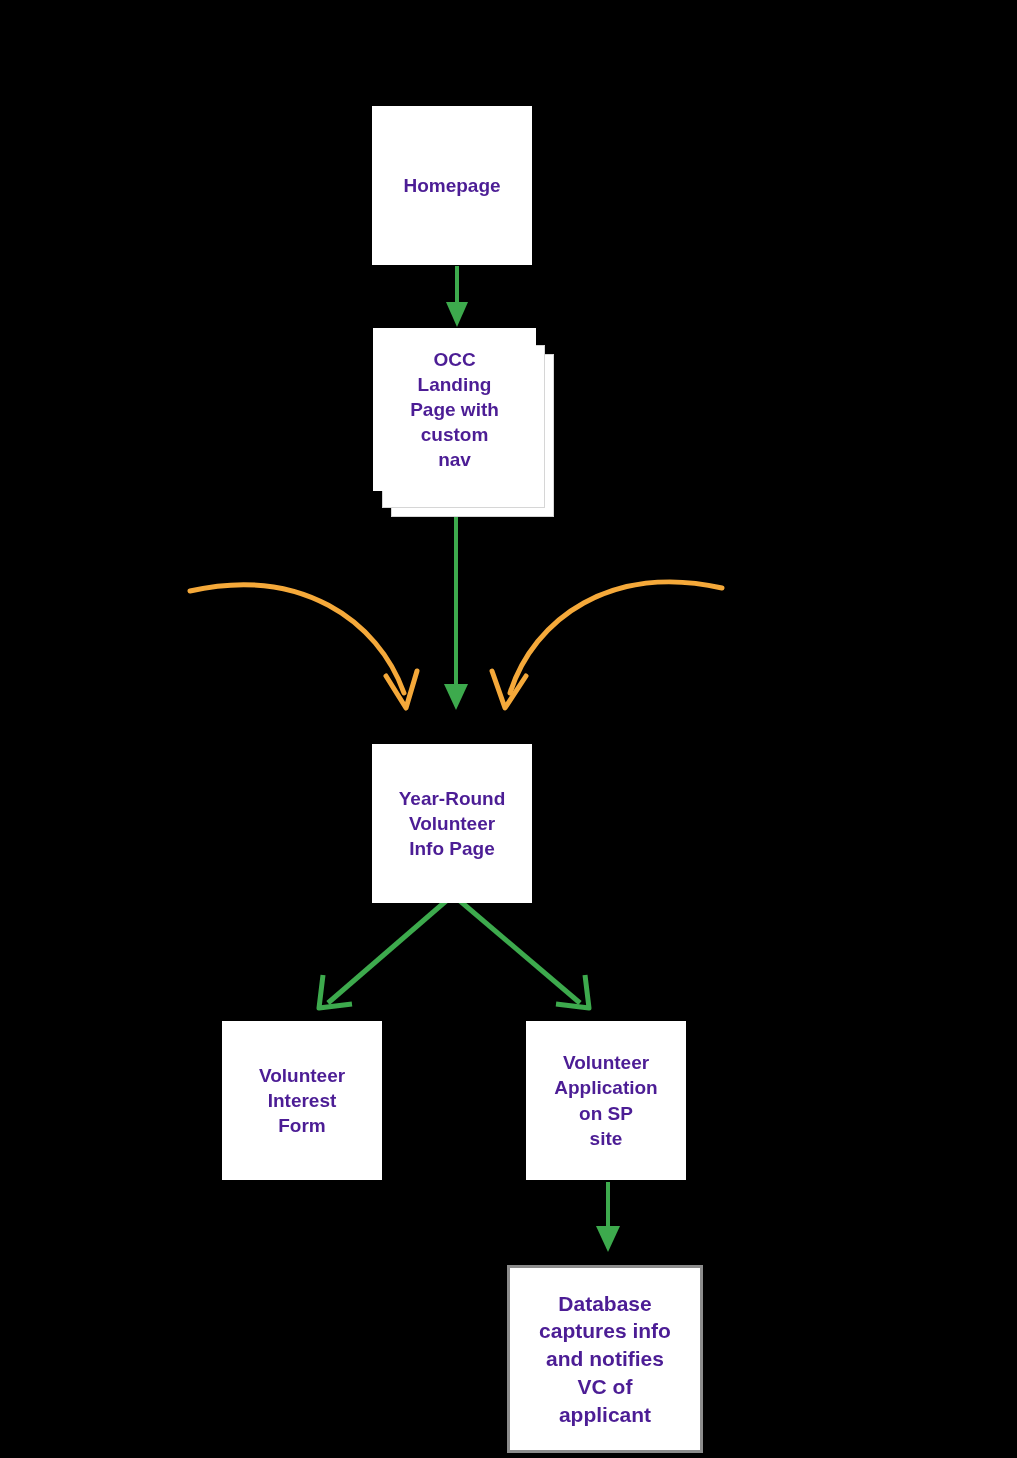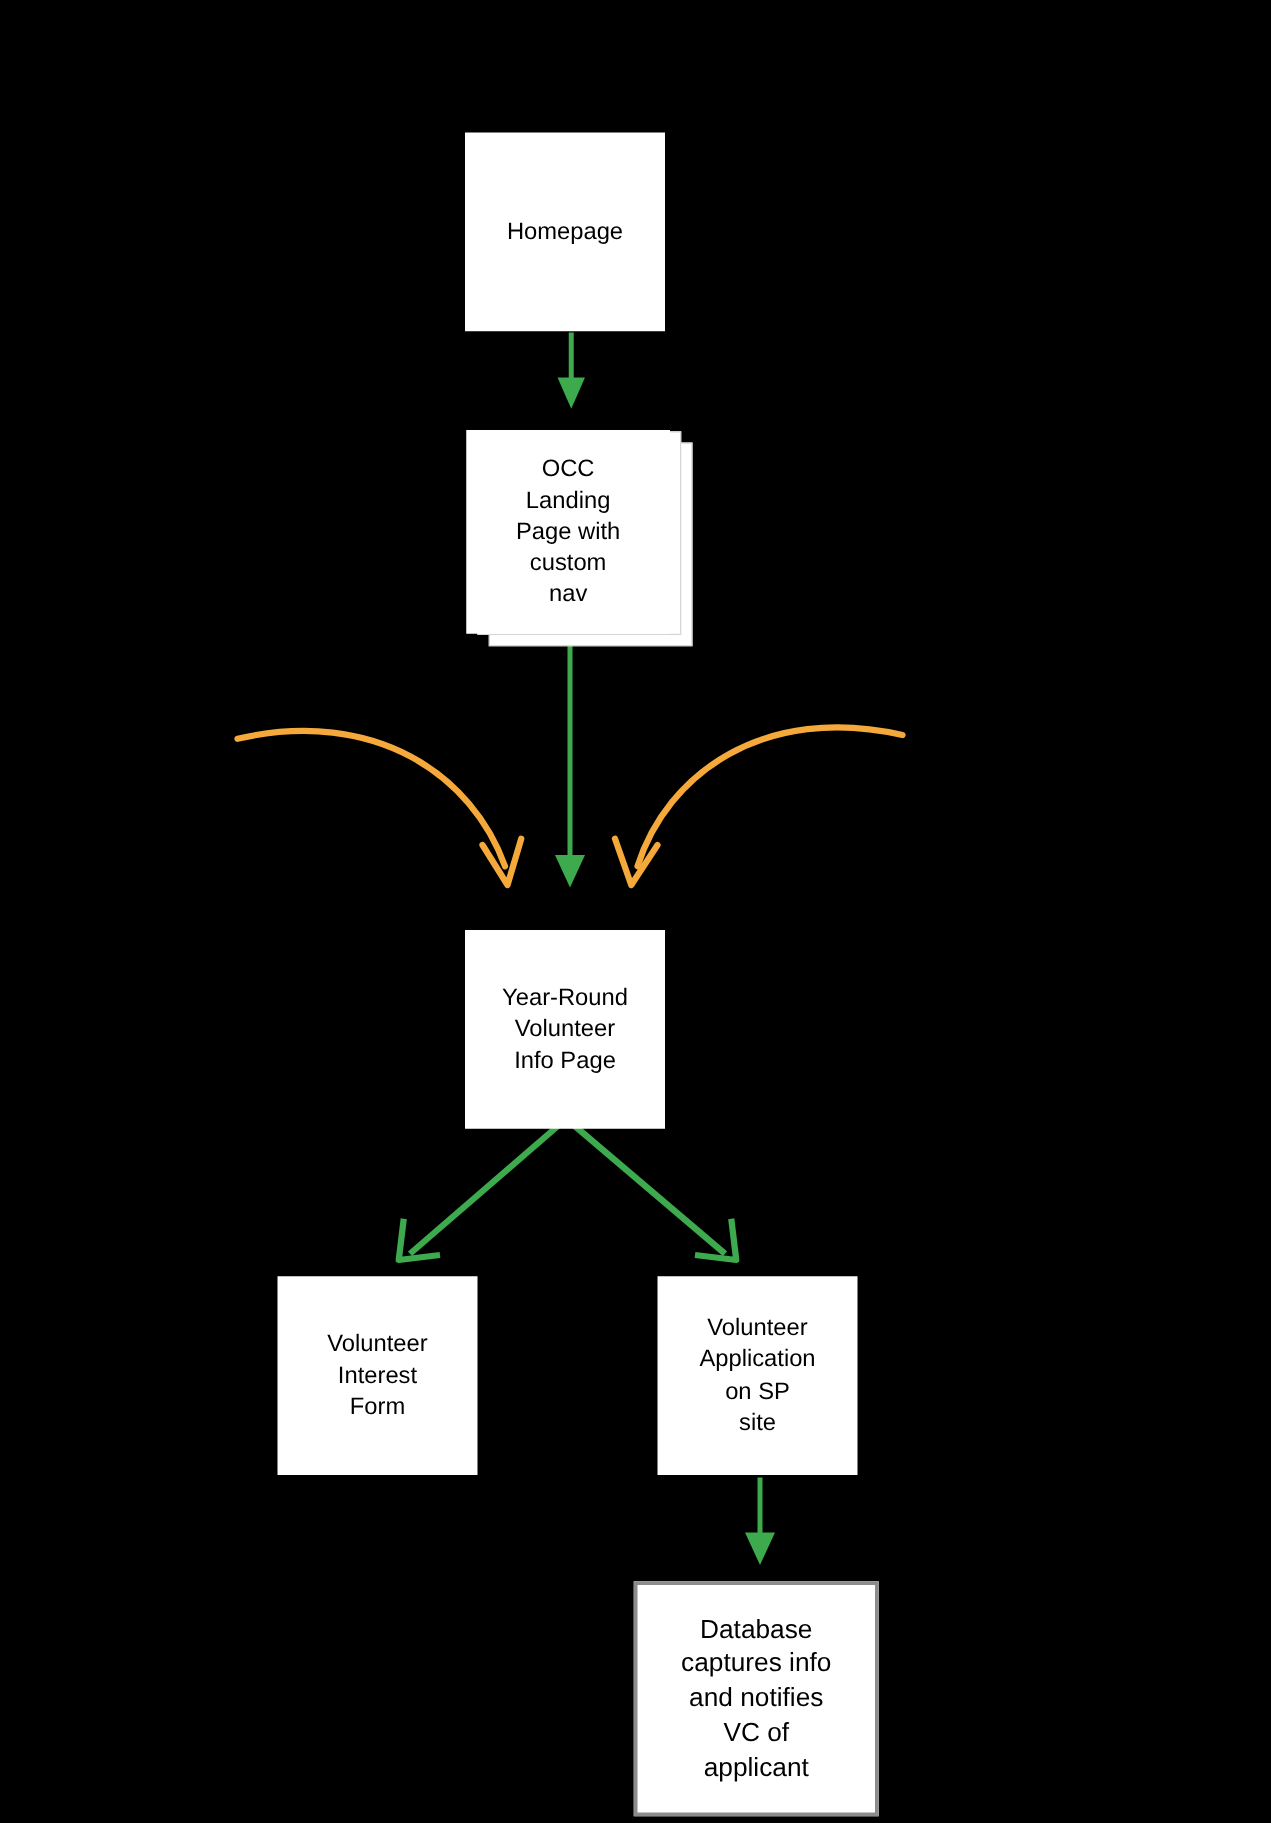--- a/index.html
+++ b/index.html
@@ -24,28 +24,29 @@
     left: 0;
     top: 0;
     width: 1017px;
     height: 1458px;
     pointer-events: none;
   }
   .node {
     position: absolute;
     box-sizing: border-box;
     background: #ffffff;
-    color: #000000;
+    color: #4c1d95;
     display: flex;
     align-items: center;
     justify-content: center;
     text-align: center;
     line-height: 1.32;
     white-space: pre-line;
     z-index: 3;
+    font-weight: bold;
   }
   .node.bordered {
     border: 3px solid #8c8c8c;
   }
   .stack-card {
     position: absolute;
     box-sizing: border-box;
     background: #ffffff;
     border: 1px solid #d6d6d6;
     z-index: 1;
@@ -98,21 +99,21 @@
     </g>
   </svg>
 
   <div class="node" style="left:372px; top:106px; width:160px; height:159px; font-size:19px;">
     <span>Homepage</span>
   </div>
 
   <div>
     <div class="stack-card" style="left:391px; top:354px; width:163px; height:163px;"></div>
     <div class="stack-card" style="left:382px; top:345px; width:163px; height:163px;"></div>
-    <div class="node stack-front" style="left:373px; top:344px; width:163px; height:163px; font-size:19px;">
+    <div class="node stack-front" style="left:373px; top:328px; width:163px; height:163px; font-size:19px;">
       <span>OCC
 Landing
 Page with
 custom
 nav</span>
     </div>
   </div>
 
   <div class="node" style="left:372px; top:744px; width:160px; height:159px; font-size:19px;">
     <span>Year-Round

